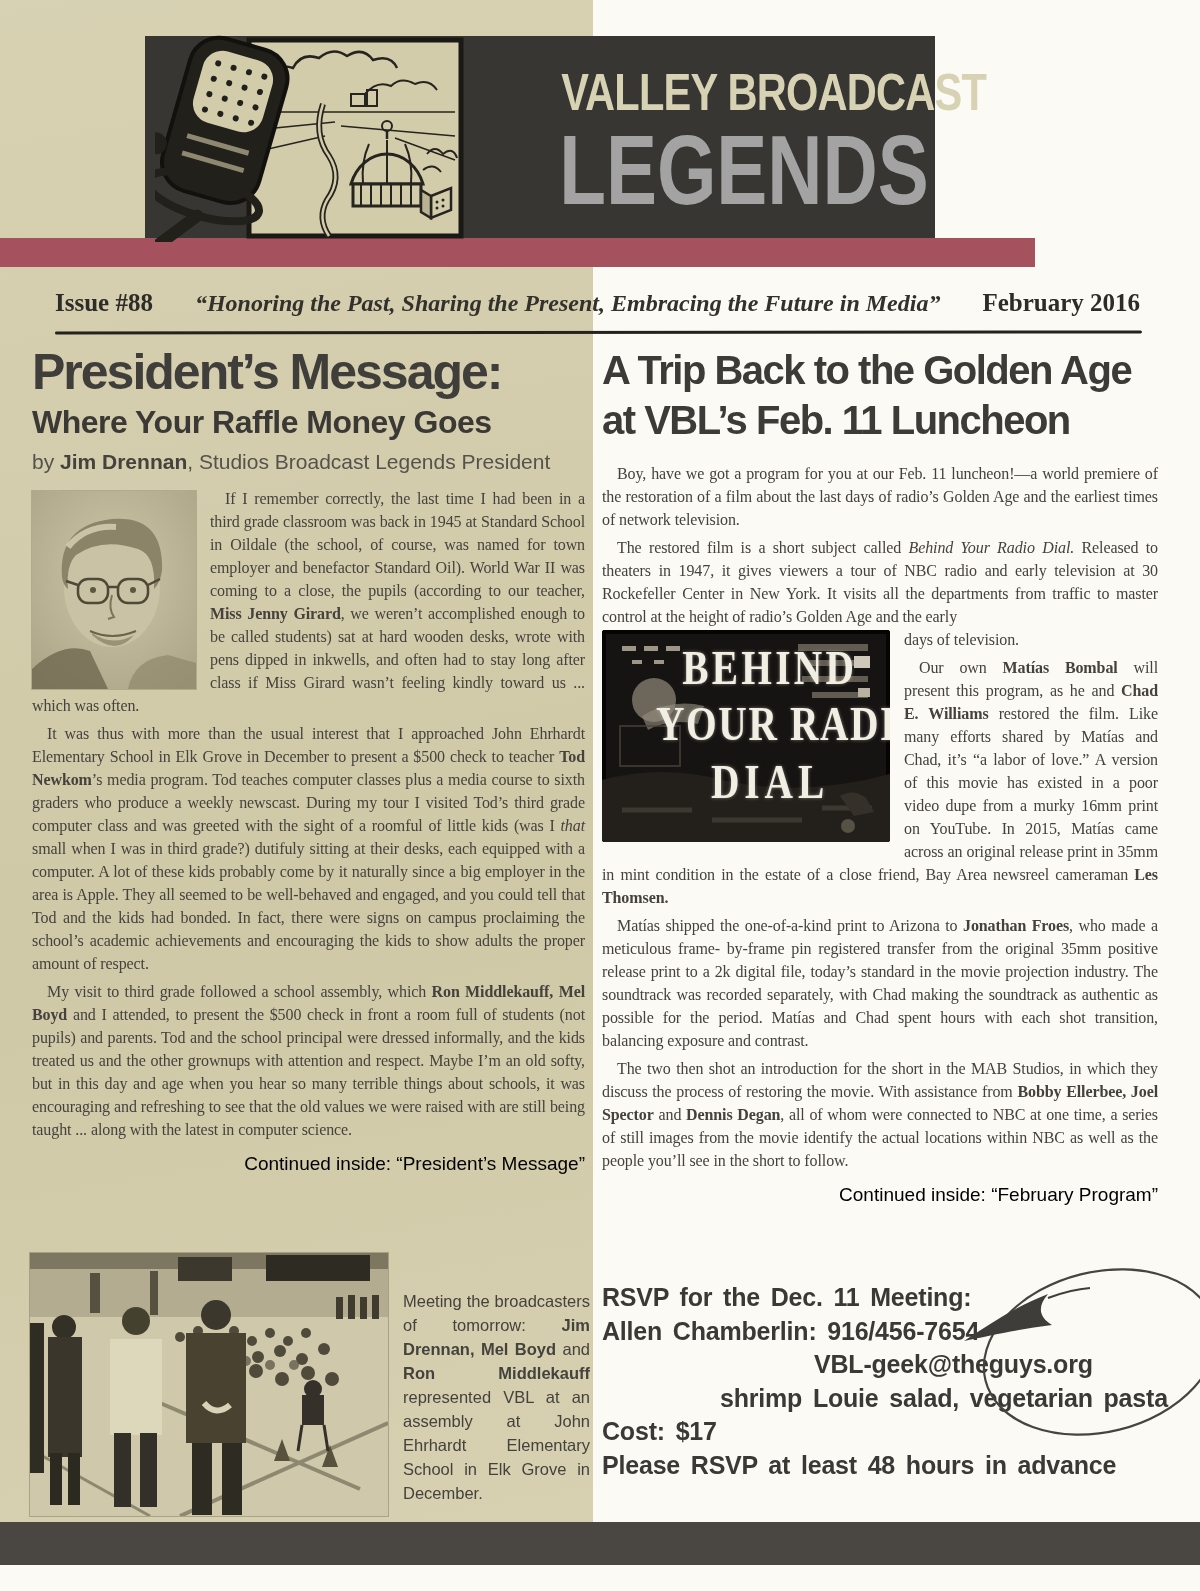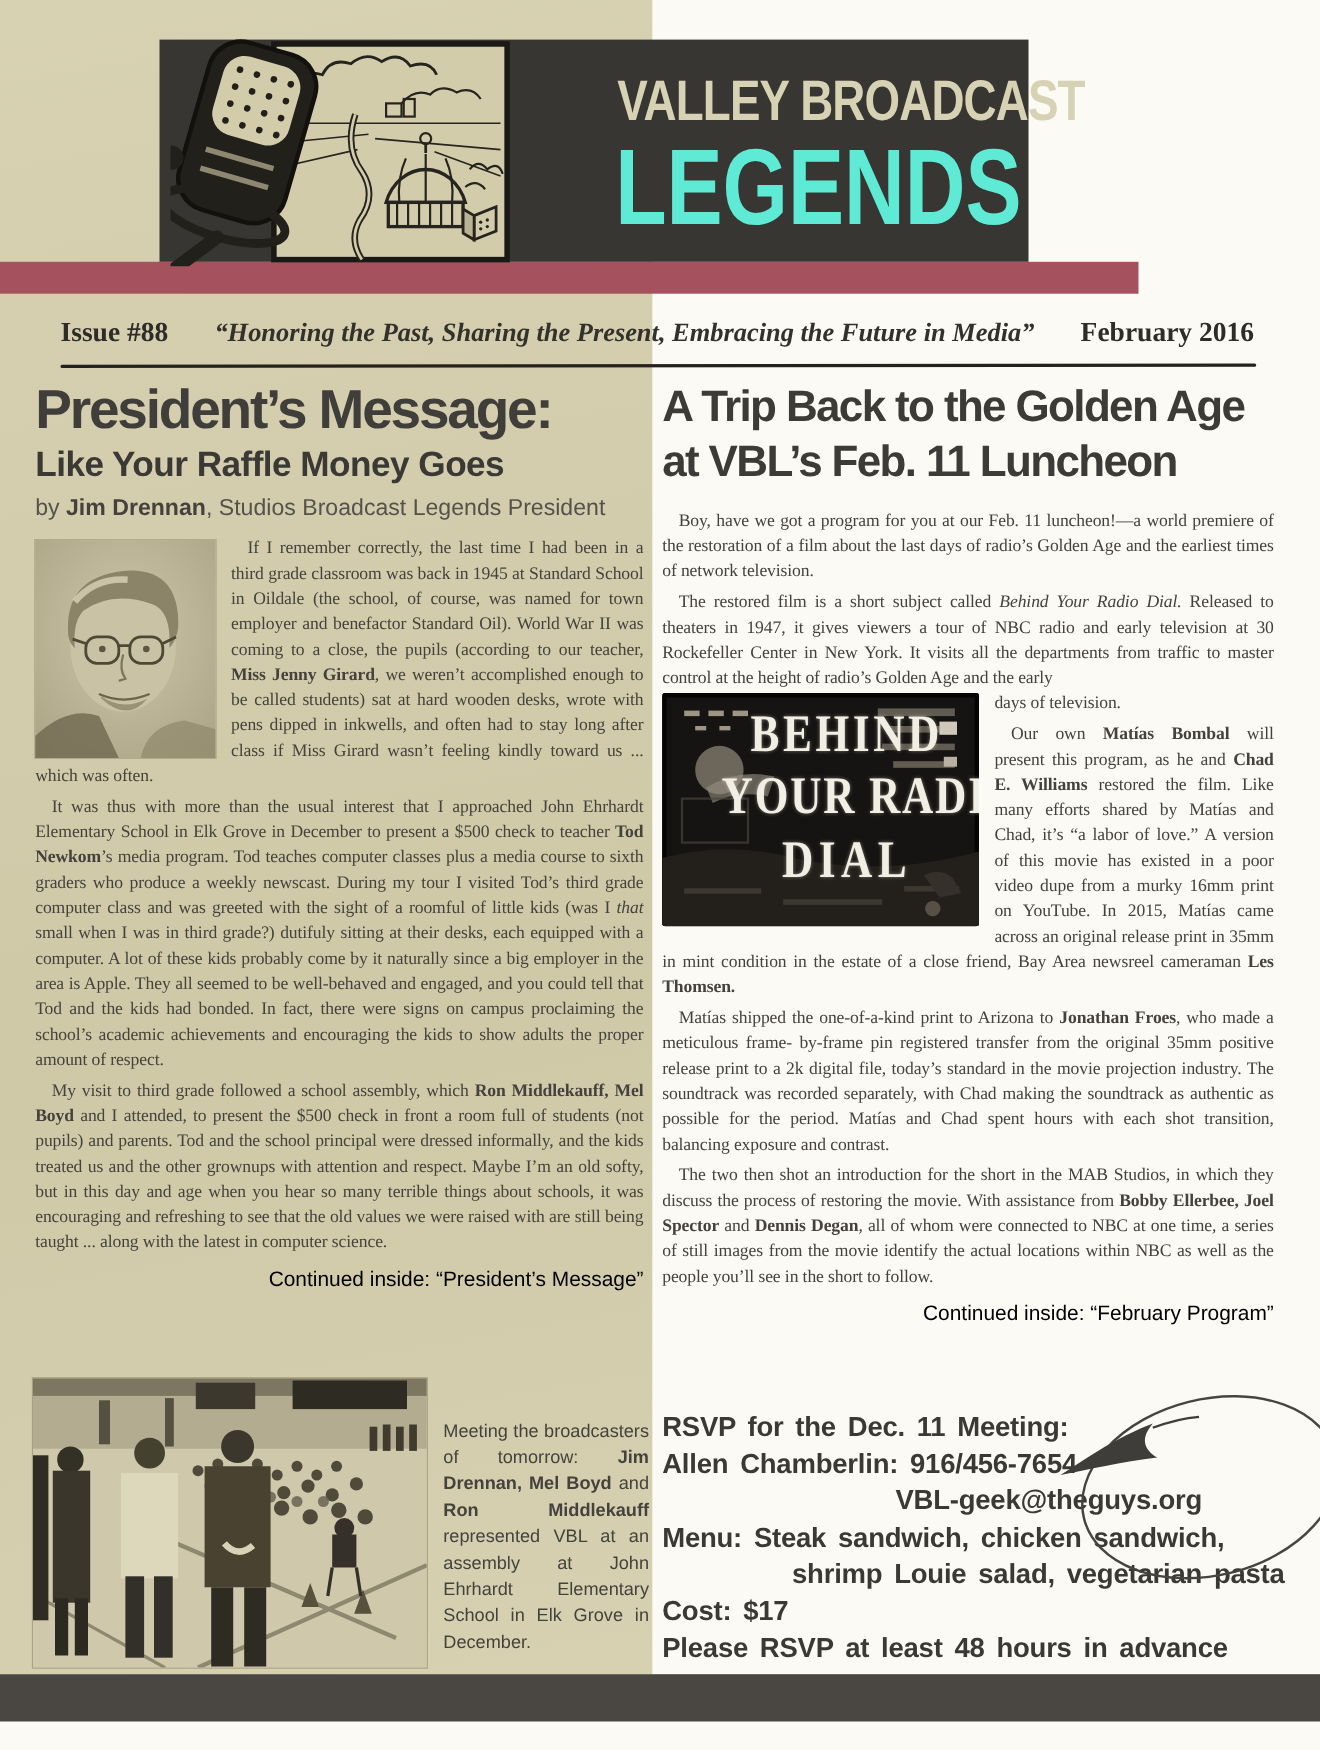--- a/index.html
+++ b/index.html
@@ -8,21 +8,21 @@
   .bg-beige{position:absolute;left:0;top:0;width:593px;height:1522px;background:#d5cfae;
     background-image:linear-gradient(170deg, rgba(255,255,255,.06), rgba(90,80,40,.05) 60%, rgba(255,255,255,.04));}
   .bottom-bar{position:absolute;left:0;top:1522px;width:1200px;height:43px;background:#4a4642;z-index:6;}
 
   
   .logo-box{position:absolute;left:145px;top:36px;width:790px;height:202px;background:#383633;z-index:3;}
   .logo-art{position:absolute;left:10px;top:-2px;width:330px;height:208px;}
   .logo-text{position:absolute;right:0;top:0;width:480px;height:202px;text-align:right;padding-right:14px;box-sizing:border-box;}
   .logo-l1{margin-top:26px;font-size:52px;font-weight:bold;letter-spacing:-1px;color:#d8d2b4;white-space:nowrap;}
   .logo-l1 .sq{display:inline-block;transform:scaleX(.80);transform-origin:right center;}
-  .logo-l2{margin-top:-8px;font-size:98px;font-weight:bold;letter-spacing:0px;color:#5eead4;white-space:nowrap;}
+  .logo-l2{margin-top:-8px;font-size:98px;font-weight:bold;letter-spacing:0px;color:#a3a3a3;white-space:nowrap;}
   .logo-l2 .sq{display:inline-block;transform:scaleX(.78);transform-origin:right center;}
   .maroon-bar{position:absolute;left:0;top:238px;width:1035px;height:29px;background:#a5525e;z-index:2;}
 
   .issue-row{position:absolute;left:55px;top:289px;width:1085px;display:flex;align-items:baseline;z-index:4;
     font-family:"Liberation Serif",serif;color:#2e2c28;}
   .issue-no{font-weight:bold;font-size:25px;text-align:center;}
   .motto{flex:1;text-align:center;font-style:italic;font-size:24px;font-weight:600;color:#33312c;}
   .date{font-weight:bold;font-size:25px;}
   .issue-rule{position:absolute;left:55px;top:331px;width:1087px;height:3px;background:#24221e;border-radius:2px;transform:rotate(-.06deg);z-index:4;}
 
@@ -144,21 +144,21 @@
 
   <div class="issue-row">
     <span class="issue-no">Issue #88</span>
     <span class="motto">“Honoring the Past, Sharing the Present, Embracing the Future in Media”</span>
     <span class="date">February 2016</span>
   </div>
   <div class="issue-rule"></div>
 
   <div class="col-left">
     <h1 class="lh1">President’s Message:</h1>
-    <h2 class="lh2">Like Your Raffle Money Goes</h2>
+    <h2 class="lh2">Where Your Raffle Money Goes</h2>
     <div class="byline"><span>by </span><span class="seg-b">Jim Drennan</span><span>, Studios Broadcast Legends President</span></div>
 
     <div class="portrait-float">
       <svg viewBox="0 0 164 198" width="164" height="198">
         <defs>
           <radialGradient id="pg" cx="50%" cy="42%" r="75%">
             <stop offset="0%" stop-color="#cdc6a9"></stop>
               <stop offset="100%" stop-color="#aaa386"></stop>
           </radialGradient>
         </defs>
@@ -312,21 +312,20 @@
     <p class="bp"><span>Our own </span><span class="seg-b">Matías Bombal</span><span> will present this program, as he and </span><span class="seg-b">Chad E. Williams</span><span> restored the film. Like many efforts shared by Matías and Chad, it’s “a labor of love.” A version of this movie has existed in a poor video dupe from a murky 16mm print on YouTube. In 2015, Matías came across an original release print in 35mm in mint condition in the estate of a close friend, Bay Area newsreel cameraman </span><span class="seg-b">Les Thomsen.</span></p>
     <p class="bp"><span>Matías shipped the one-of-a-kind print to Arizona to </span><span class="seg-b">Jonathan Froes</span><span>, who made a meticulous frame- by-frame pin registered transfer from the original 35mm positive release print to a 2k digital file, today’s standard in the movie projection industry. The soundtrack was recorded separately, with Chad making the soundtrack as authentic as possible for the period. Matías and Chad spent hours with each shot transition, balancing exposure and contrast.</span></p>
     <p class="bp"><span>The two then shot an introduction for the short in the MAB Studios, in which they discuss the process of restoring the movie. With assistance from </span><span class="seg-b">Bobby Ellerbee, Joel Spector</span><span> and </span><span class="seg-b">Dennis Degan</span><span>, all of whom were connected to NBC at one time, a series of still images from the movie identify the actual locations within NBC as well as the people you’ll see in the short to follow.</span></p>
     <div class="continued">Continued inside: “February Program”</div>
   </div>
 
   <div class="rsvp">
     <div>RSVP for the Dec. 11 Meeting:</div>
     <div>Allen Chamberlin: 916/456-7654</div>
     <div class="ind-a">VBL-geek@theguys.org</div>
-    <div>Menu: Steak sandwich, chicken sandwich,</div>
     <div class="ind-b">shrimp Louie salad, vegetarian pasta</div>
     <div>Cost: $17</div>
     <div>Please RSVP at least 48 hours in advance</div>
   </div>
 
   <svg class="annot" viewBox="0 0 1200 1591">
     <g>
       <ellipse cx="1100" cy="1352" rx="118" ry="80" transform="rotate(-14 1100 1352)" fill="none" stroke="#46443f" stroke-width="2.2"></ellipse>
     </g>
     <g>

